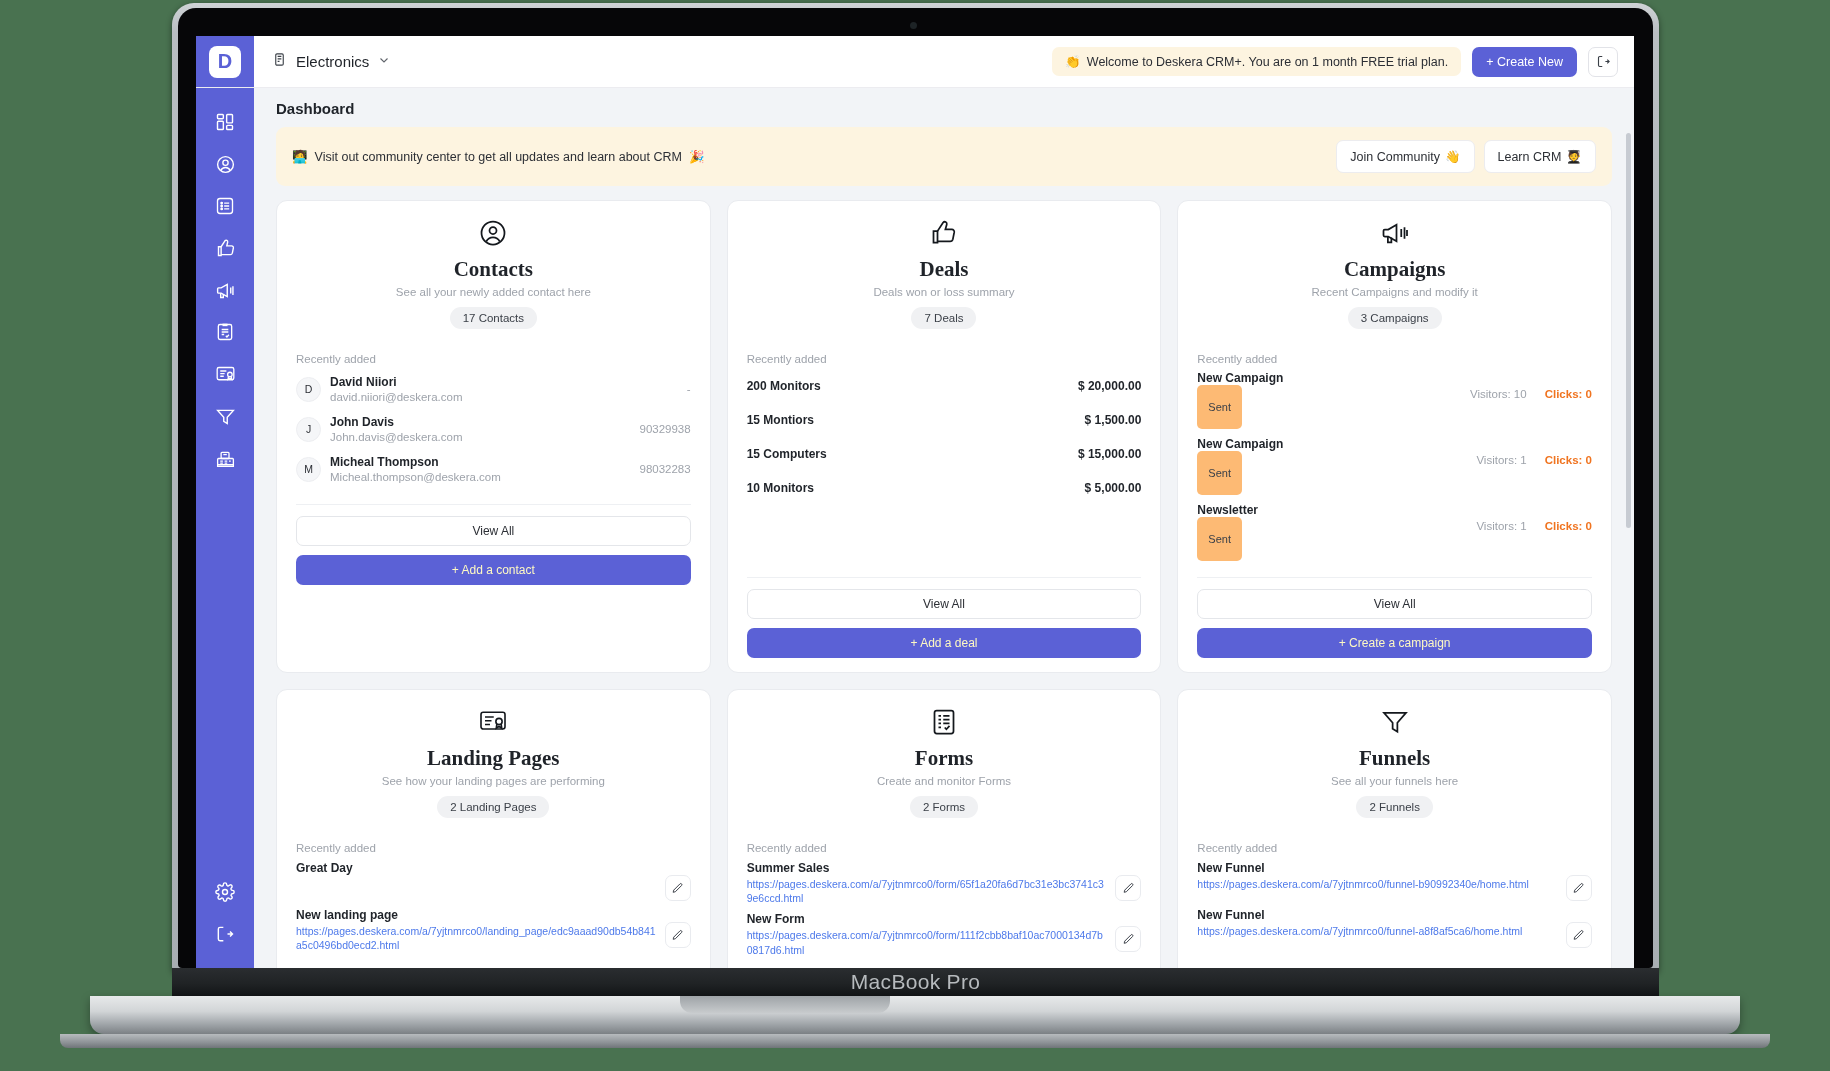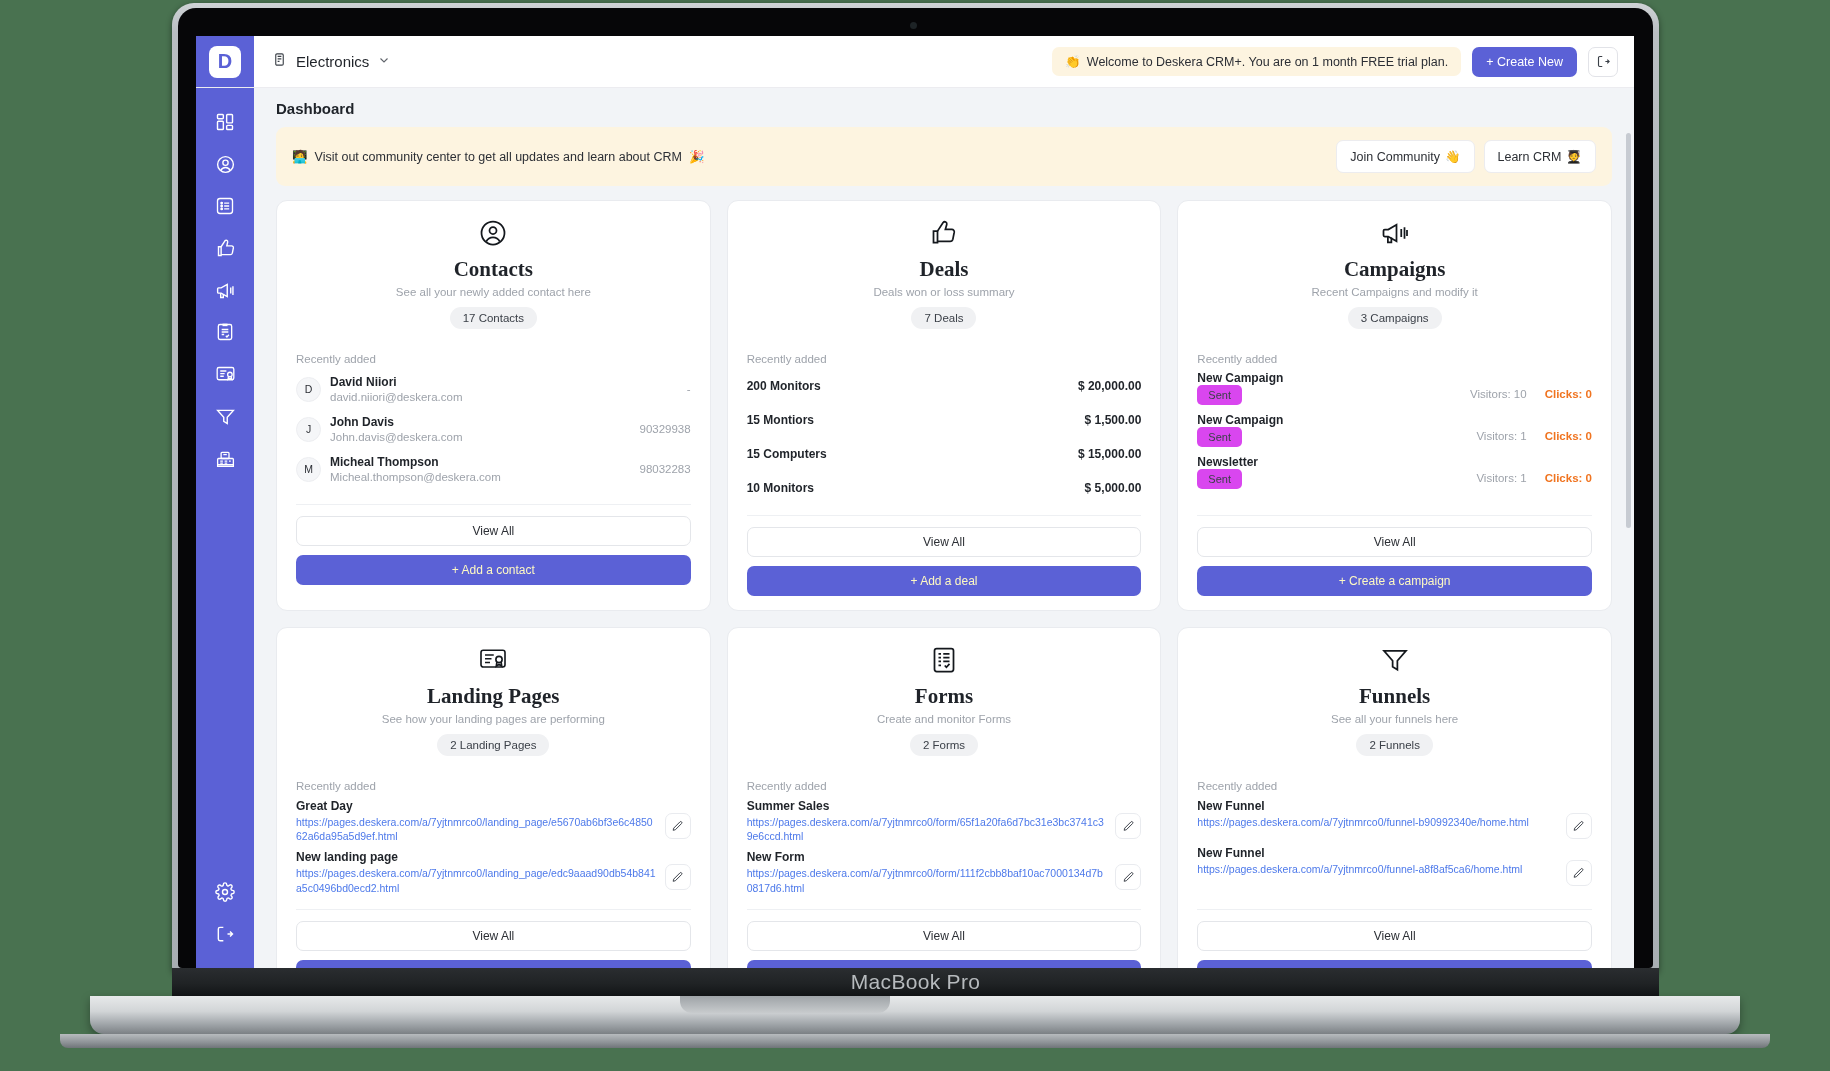--- a/index.html
+++ b/index.html
@@ -183,22 +183,22 @@
   
   .deal-row { display: flex; justify-content: space-between; align-items: center; padding: 10px 0; }
   .deal-name { font-size: 12px; font-weight: bold; color: #1f2329; }
   .deal-amt { font-size: 12px; font-weight: bold; color: #1f2329; }
 
   
   .camp-row { display: flex; justify-content: space-between; align-items: flex-start; padding: 2px 0 6px 0; }
   .camp-left { display: flex; flex-direction: column; }
   .camp-name { font-size: 12px; font-weight: bold; color: #1f2329; }
   .camp-badge {
-    align-self: flex-start; background: #d946ef; color: #3b4048;
-    font-size: 11px; padding: 4px 11px; border-radius: 5px;
+    align-self: flex-start; background: #fdba74; color: #3b4048;
+    font-size: 11px; padding: 16px 11px; border-radius: 5px;
   }
   .camp-right { display: flex; align-items: center; gap: 18px; padding-top: 17px; }
   .camp-visitors { font-size: 11.5px; color: #9ea3ab; white-space: nowrap; }
   .camp-clicks { font-size: 11.5px; font-weight: bold; color: #f07420; white-space: nowrap; }
 
   
   .link-row { display: flex; align-items: flex-start; gap: 9px; padding: 3px 0 4px 0; }
   .link-main { flex: 1; min-width: 0; }
   .link-title { font-size: 12px; font-weight: bold; color: #1f2329; margin-bottom: 2px; }
   .link-url {
@@ -535,21 +535,20 @@
                   </div>
                   <div class="card-title">Landing Pages</div>
                   <div class="card-sub">See how your landing pages are performing</div>
                   <div class="card-count">2 Landing Pages</div>
                 </div>
                 <div class="recent-label">Recently added</div>
                 <div class="card-body">
                   <div class="link-row">
                     <div class="link-main">
                       <div class="link-title">Great Day</div>
-                      <div class="link-url">https://pages.deskera.com/a/7yjtnmrco0/landing_page/e5670ab6bf3e6c485062a6da95a5d9ef.html</div>
                     </div>
                     <div class="edit-btn">
                       <svg width="13" height="13" viewBox="0 0 24 24" fill="none" stroke="#3b4048" stroke-width="1.8">
                         <path d="M16.5 3.5a2.1 2.1 0 0 1 3 3L8 18l-4 1 1-4z"></path>
                       </svg>
                     </div>
                   </div>
                   <div class="link-row">
                     <div class="link-main">
                       <div class="link-title">New landing page</div>

